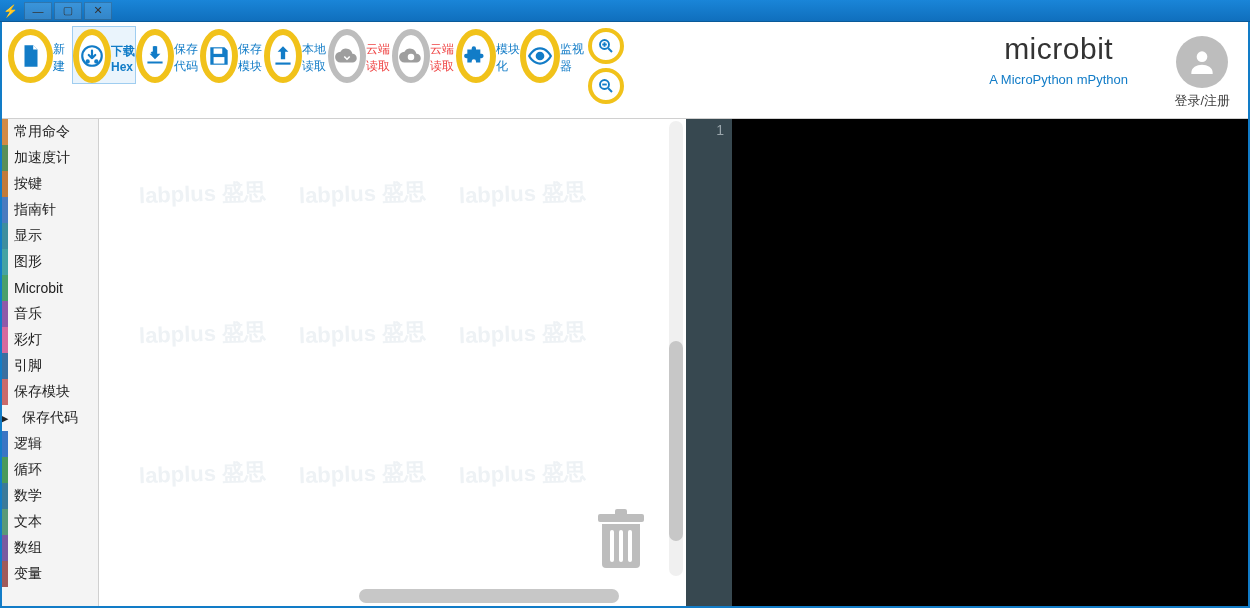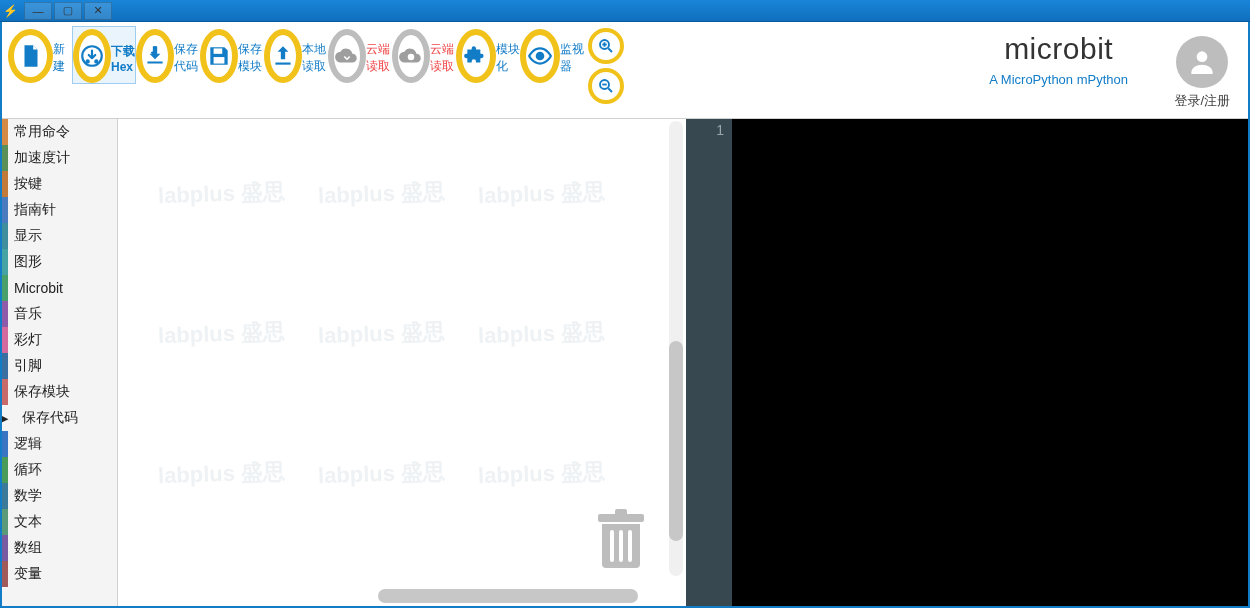--- a/index.html
+++ b/index.html
@@ -36,21 +36,21 @@
 
 .account { position:absolute; right:18px; top:14px; display:flex; flex-direction:column; align-items:center; }
 .avatar { width:52px; height:52px; border-radius:50%; background:#bdbdbd; display:flex; align-items:center; justify-content:center; }
 .avatar svg { width:32px; height:32px; fill:#fff; }
 .login { margin-top:4px; font-size:13px; color:#404040; cursor:pointer; }
 
 
 .main { flex:1; display:flex; min-height:0; border-top:1px solid #d0d0d0; }
 
 
-.sidebar { width:116px; background:#f4f4f4; overflow-y:auto; border-right:1px solid #d0d0d0; }
+.sidebar { width:97px; background:#f4f4f4; overflow-y:auto; border-right:1px solid #d0d0d0; }
 .cat { display:flex; align-items:center; height:26px; font-size:14px; color:#222; cursor:pointer; position:relative; padding-left:12px; }
 .cat .bar { position:absolute; left:0; top:0; bottom:0; width:6px; }
 .cat .arrow { position:absolute; left:-2px; font-size:11px; color:#222; }
 .cat.with-arrow { padding-left:20px; }
 
 
 .workspace { flex:1; background:#fff; position:relative; border-right:2px solid #374850; overflow:hidden; }
 .ws-scroll-v { position:absolute; right:3px; top:2px; bottom:30px; width:14px; background:#f0f0f0; border-radius:7px; }
 .ws-thumb-v { position:absolute; right:3px; top:222px; width:14px; height:200px; background:#c7c7c7; border-radius:7px; }
 .ws-thumb-h { position:absolute; left:260px; bottom:3px; width:260px; height:14px; background:#c7c7c7; border-radius:7px; }

